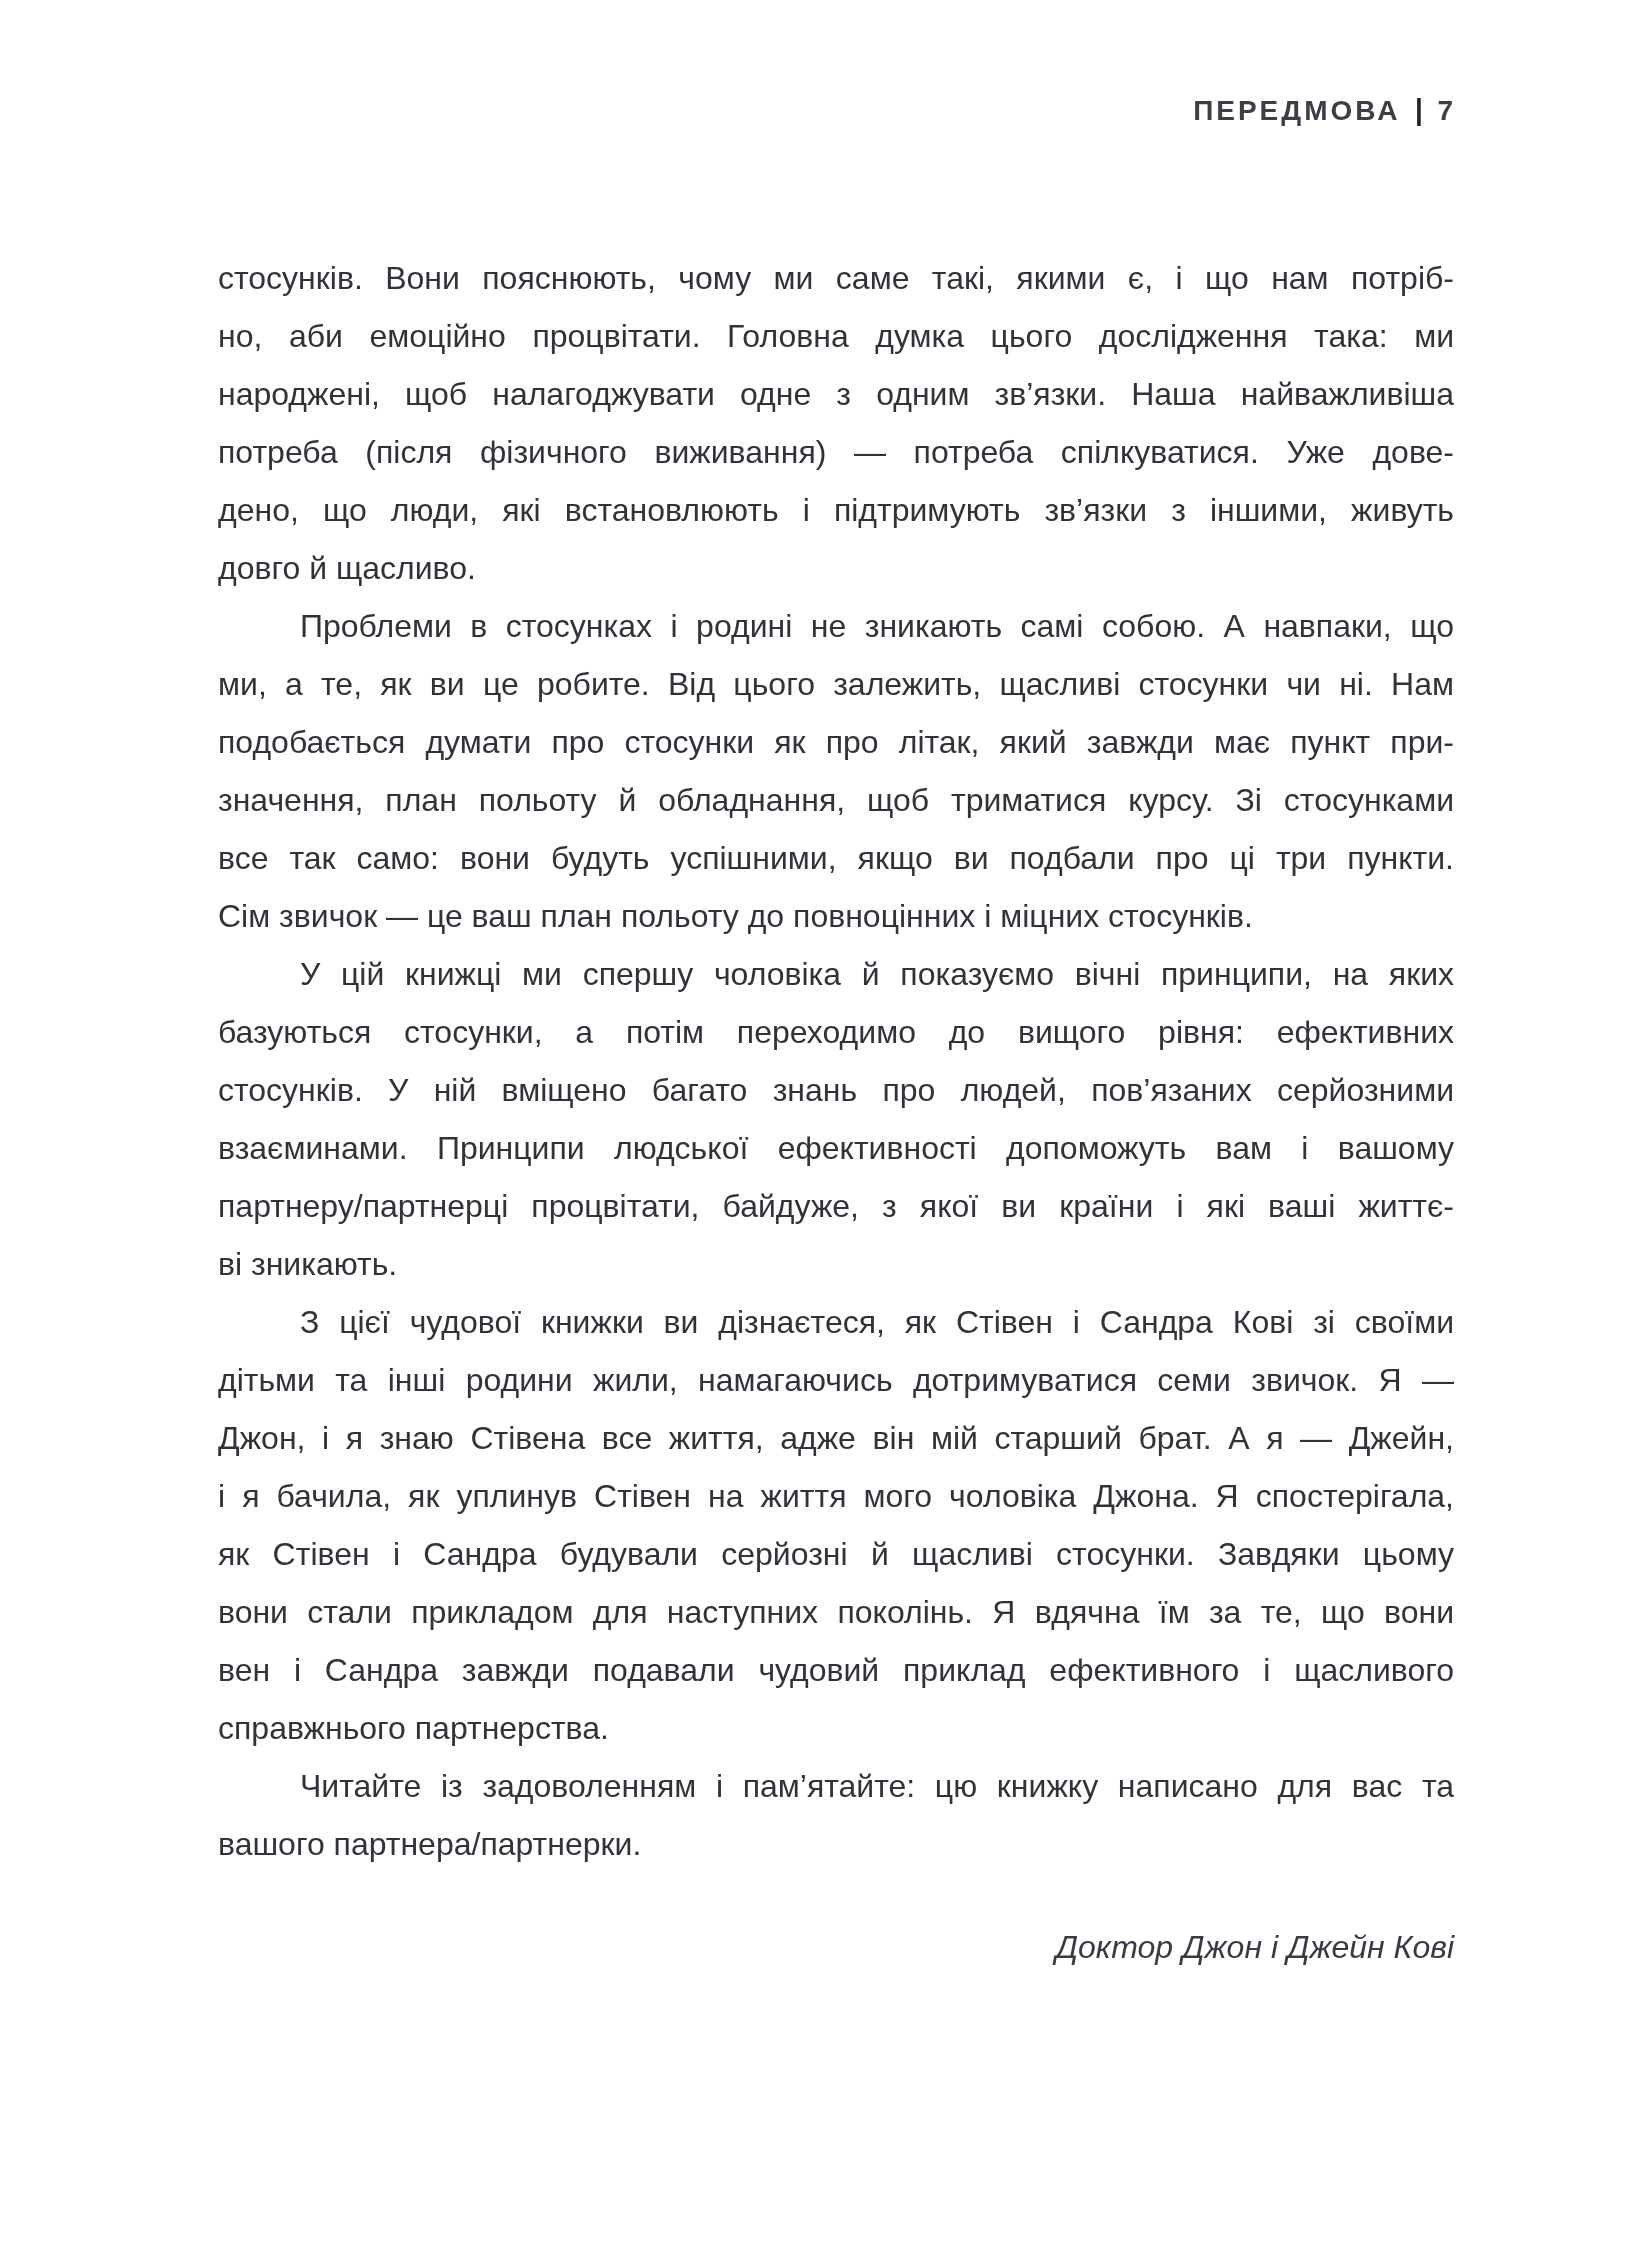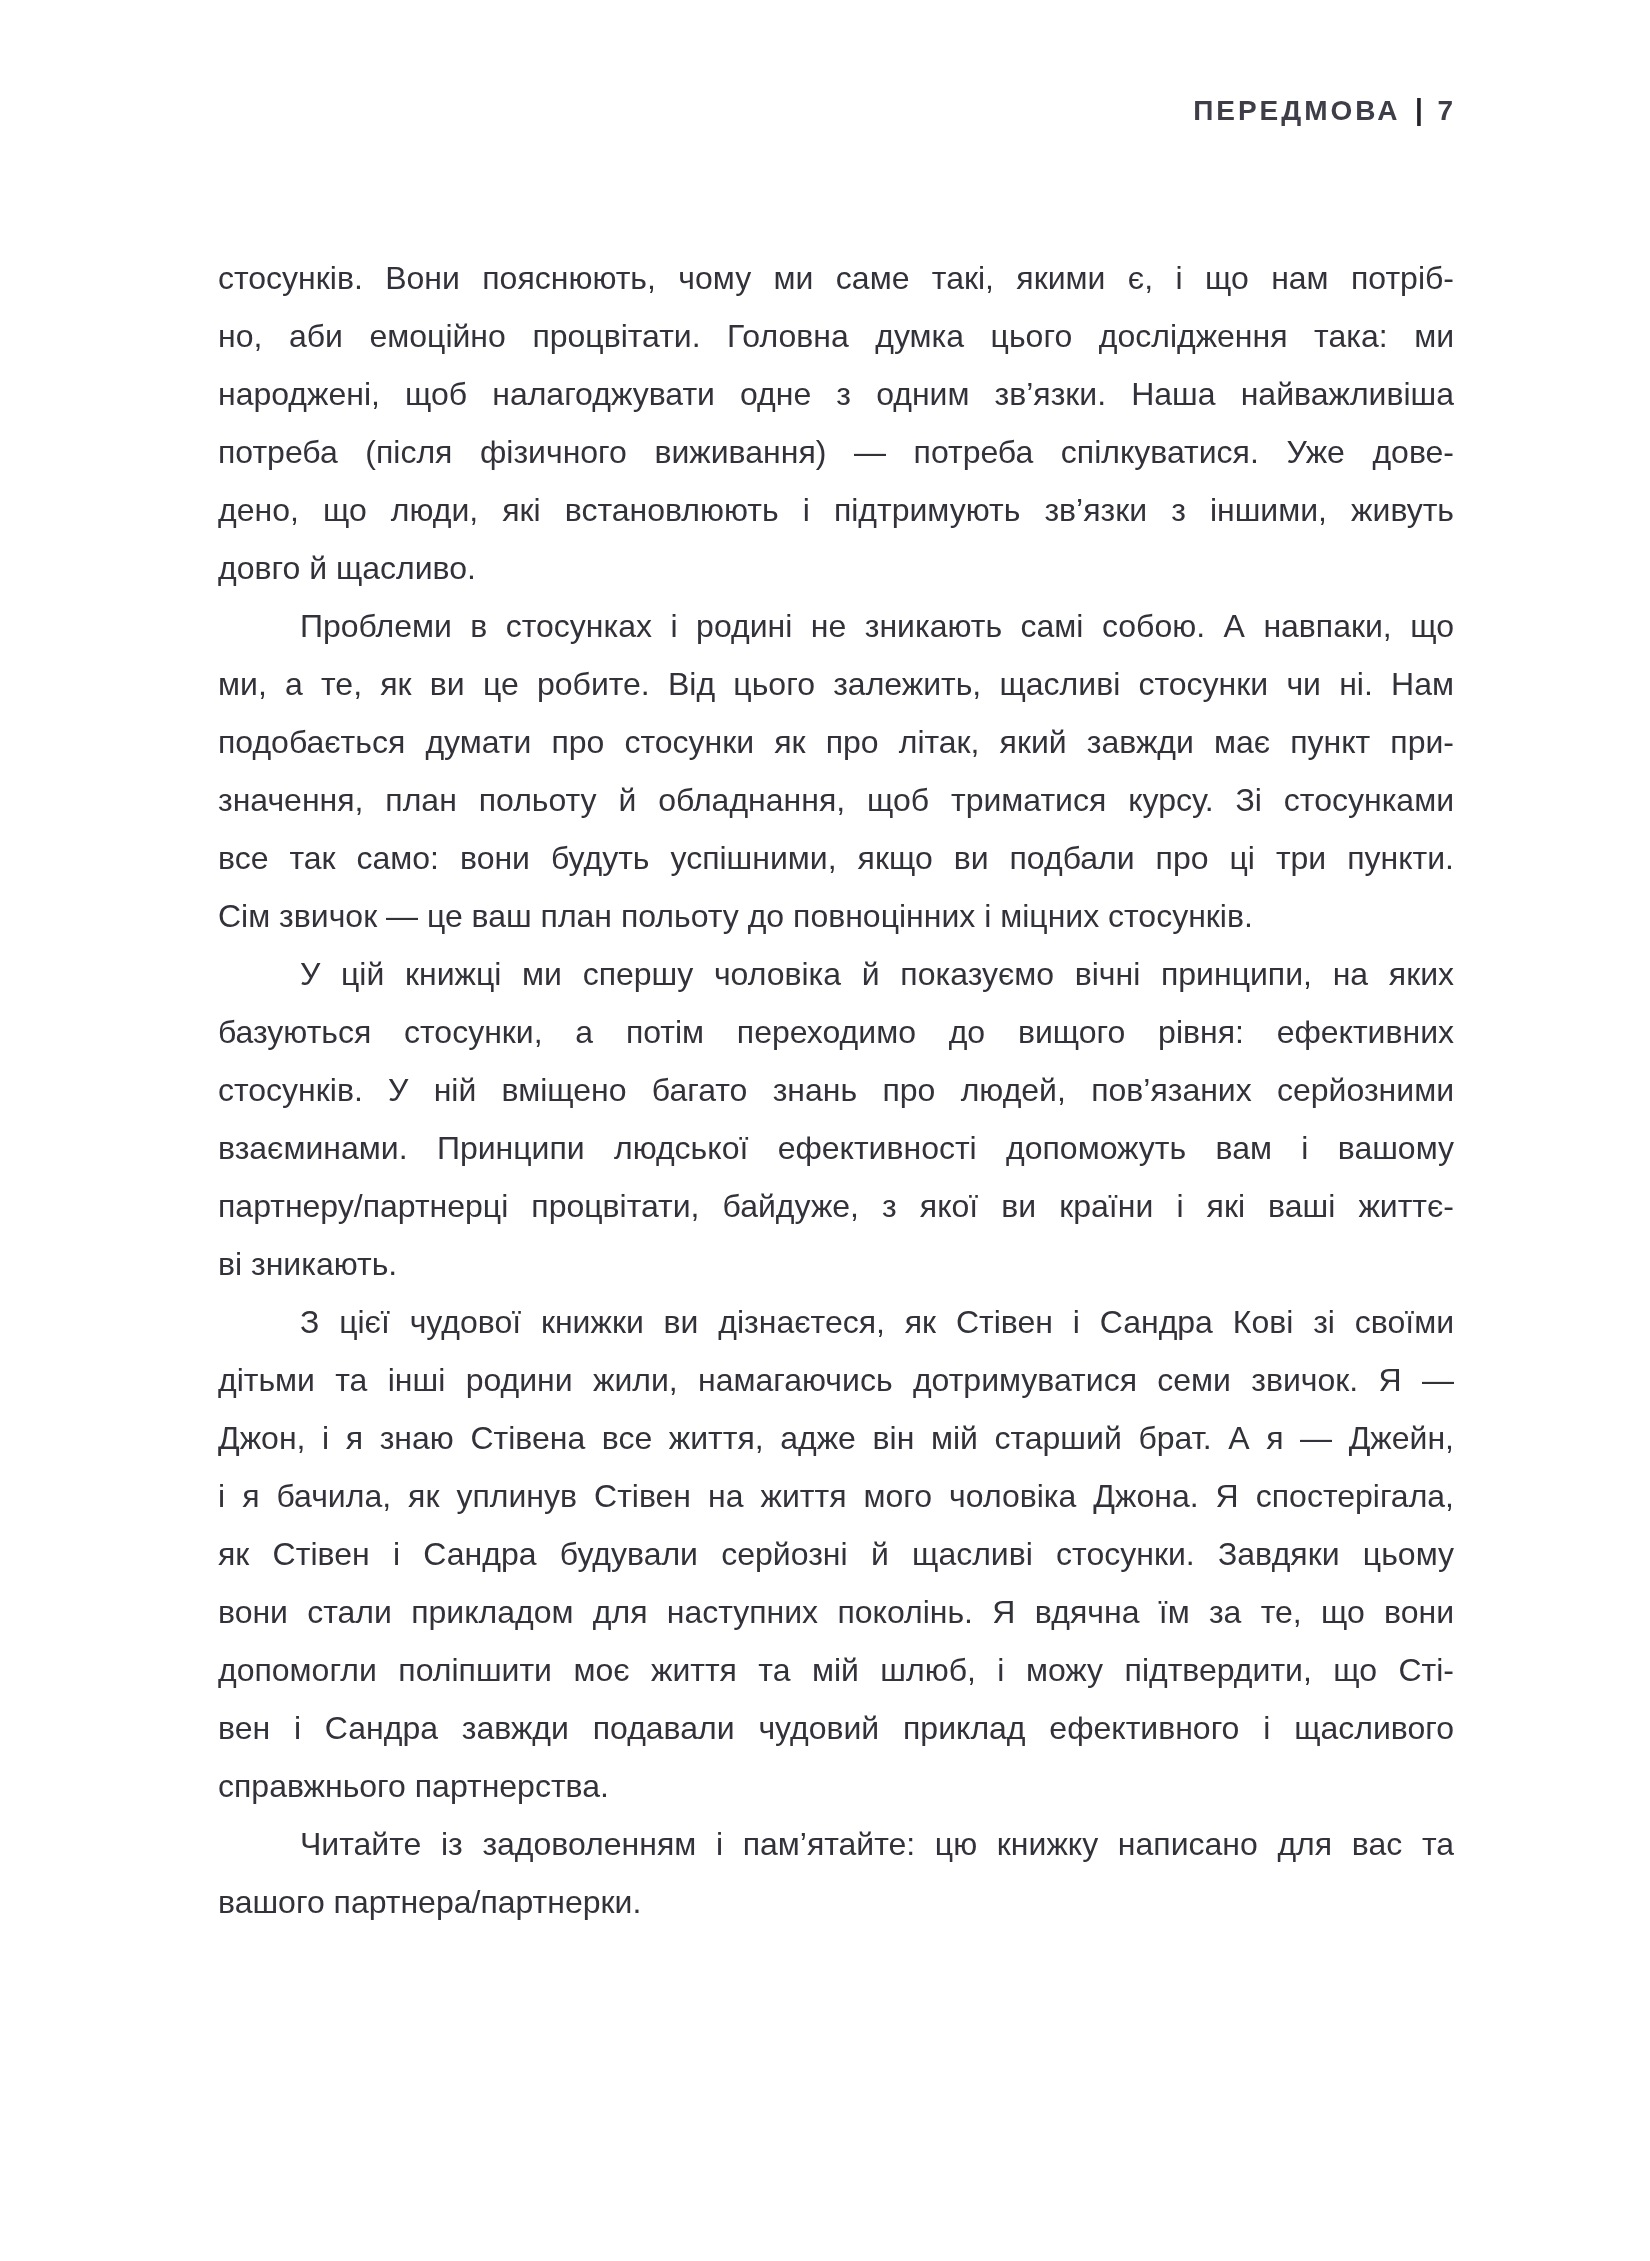--- a/index.html
+++ b/index.html
@@ -101,22 +101,22 @@
         <div class="line">стосунків. У ній вміщено багато знань про людей, пов’язаних серйозними</div>
         <div class="line">взаєминами. Принципи людської ефективності допоможуть вам і вашому</div>
         <div class="line">партнеру/партнерці процвітати, байдуже, з якої ви країни і які ваші життє-</div>
         <div class="line para-last">ві зникають.</div>
         <div class="line first-indent">З цієї чудової книжки ви дізнаєтеся, як Стівен і Сандра Кові зі своїми</div>
         <div class="line">дітьми та інші родини жили, намагаючись дотримуватися семи звичок. Я —</div>
         <div class="line">Джон, і я знаю Стівена все життя, адже він мій старший брат. А я — Джейн,</div>
         <div class="line">і я бачила, як уплинув Стівен на життя мого чоловіка Джона. Я спостерігала,</div>
         <div class="line">як Стівен і Сандра будували серйозні й щасливі стосунки. Завдяки цьому</div>
         <div class="line">вони стали прикладом для наступних поколінь. Я вдячна їм за те, що вони</div>
-        <div class="line">допомогли поліпшити моє життя та мій шлюб, і можу підтвердити, що Сті-</div>
         <div class="line">вен і Сандра завжди подавали чудовий приклад ефективного і щасливого</div>
         <div class="line para-last">справжнього партнерства.</div>
         <div class="line first-indent">Читайте із задоволенням і пам’ятайте: цю книжку написано для вас та</div>
         <div class="line para-last">вашого партнера/партнерки.</div>
       </div>
+    <div class="signature">Доктор Джон і Джейн Кові</div>
   </main>
 
 </div>
 
 
 </body></html>

